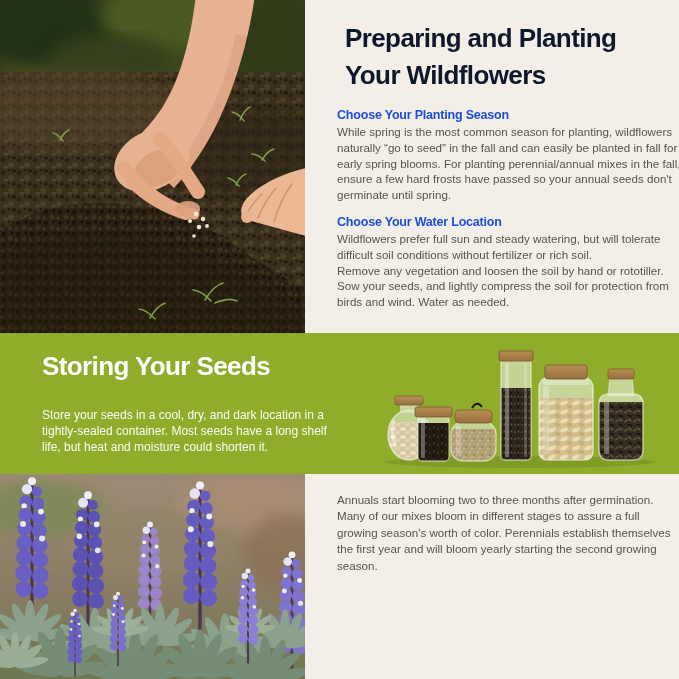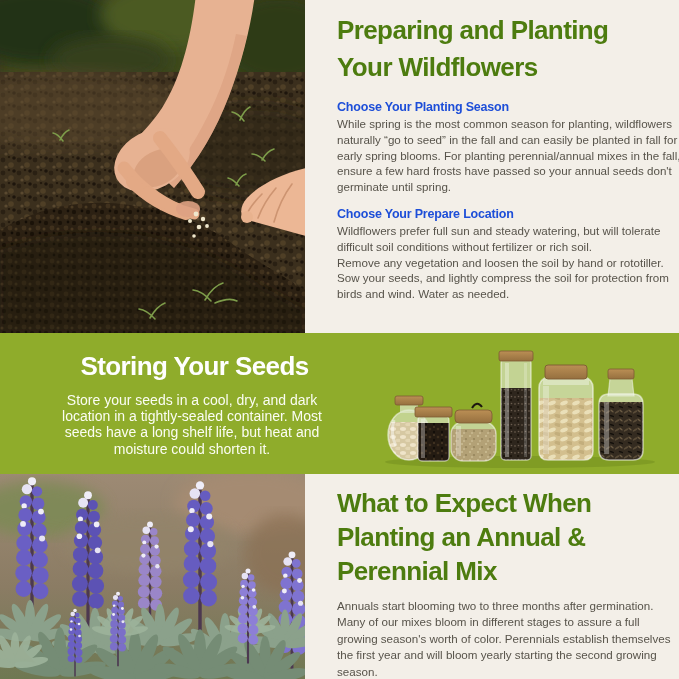--- a/index.html
+++ b/index.html
@@ -17,47 +17,47 @@
   .photo-top{height:333px;}
   .photo-bottom{height:205px;}
   .photo svg{display:block;}
 
   .col{position:absolute;left:305px;top:0;right:0;bottom:0;}
   .col-top{padding:12px 8px 0 32px;}
   .col-bottom{padding:8px 8px 0 32px;}
 
   
   h1{
-    margin:0;width:330px;
+    margin:8px;width:330px;
     font-size:26px;line-height:37px;font-weight:700;
-    letter-spacing:-0.6px;color:#4d7c0f;
+    letter-spacing:-0.6px;color:#0f172a;
   }
   .col-bottom h1{line-height:34px;margin-top:4px;}
   .subhead{
     margin:12px 0 2px 0;
     font-size:12.5px;font-weight:700;letter-spacing:-0.2px;
     color:#1d4ed8;
   }
   .bodytext{
     margin:0;width:345px;
     font-size:11.6px;line-height:15.8px;
     color:#57534a;
   }
   .col-top .subhead:first-of-type{margin-top:14px;}
   .col-bottom .bodytext{margin-top:10px;line-height:16.4px;}
 
   
-  .band-text{position:absolute;left:42px;top:16px;width:305px;text-align:center;}
+  .band-text{position:absolute;left:42px;top:16px;width:305px;}
   .band-text h2{
     margin:0;font-size:26px;line-height:34px;font-weight:700;
     letter-spacing:-0.6px;color:#ffffff;
   }
   .band-text p{
-    margin:9px 0 0 0;
-    font-size:14px;line-height:16.2px;color:#fbfdf3;width:300px;
+    margin:24px 0 0 0;
+    font-size:12px;line-height:16.2px;color:#fbfdf3;width:300px;
   }
   .jars{position:absolute;left:380px;top:13px;width:287px;height:122px;}
 </style>
 </head>
 <body>
 
 <div class="canvas">
 
   <section class="row-top">
 
@@ -142,21 +142,21 @@
         <circle cx="247" cy="217" r="6" fill="#e8b28e"></circle>
       </svg>
     </div>
 
     <div class="col col-top">
       <h1>Preparing and Planting Your Wildflowers</h1>
 
       <p class="subhead">Choose Your Planting Season</p>
       <p class="bodytext">While spring is the most common season for planting, wildflowers naturally “go to seed” in the fall and can easily be planted in fall for early spring blooms. For planting perennial/annual mixes in the fall, ensure a few hard frosts have passed so your annual seeds don't germinate until spring.</p>
 
-      <p class="subhead">Choose Your Prepare Location</p>
+      <p class="subhead">Choose Your Water Location</p>
       <p class="bodytext">Wildflowers prefer full sun and steady watering, but will tolerate difficult soil conditions without fertilizer or rich soil.</p>
 
       <p class="bodytext">Remove any vegetation and loosen the soil by hand or rototiller. Sow your seeds, and lightly compress the soil for protection from birds and wind. Water as needed.</p>
     </div>
   </section>
 
   <section class="band">
     <div class="band-text">
       <h2>Storing Your Seeds</h2>
       <p>Store your seeds in a cool, dry, and dark location in a tightly-sealed container. Most seeds have a long shelf life, but heat and moisture could shorten it.</p>
@@ -365,18 +365,17 @@
         <g style="color:#7b6fc8">
             <use href="#spike" transform="translate(118,118) scale(0.55)"></use>
           </g>
         <g style="color:#6a5fc4">
             <use href="#spike" transform="translate(75,135) scale(0.5)"></use>
           </g>
       </svg>
     </div>
 
     <div class="col col-bottom">
-      <h1>What to Expect When Planting an Annual &amp; Perennial Mix</h1>
       <p class="bodytext">Annuals start blooming two to three months after germination. Many of our mixes bloom in different stages to assure a full growing season's worth of color. Perennials establish themselves the first year and will bloom yearly starting the second growing season.</p>
     </div>
   </section>
 
 </div>
 
 </body></html>

